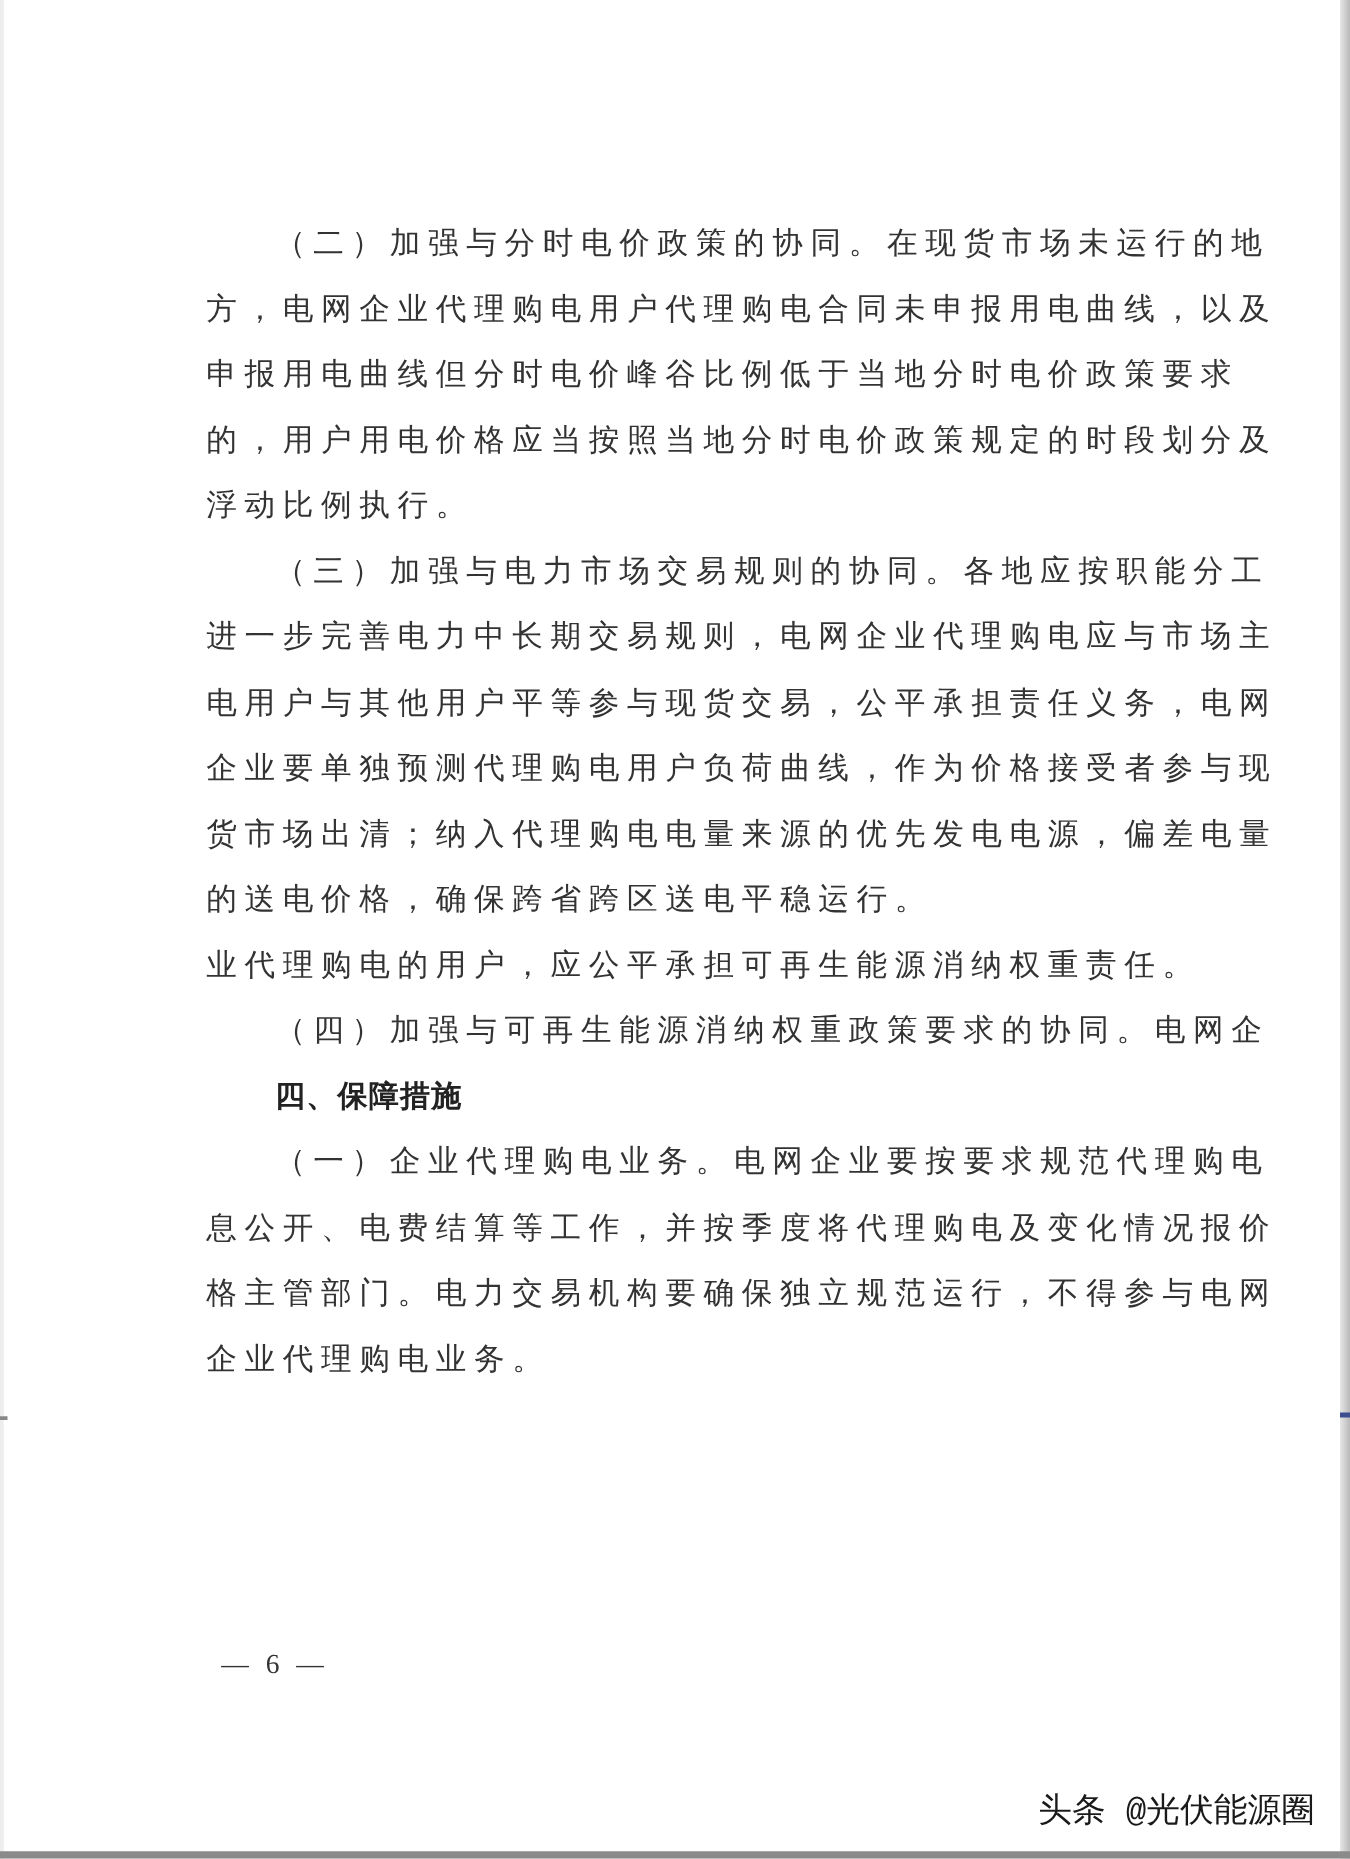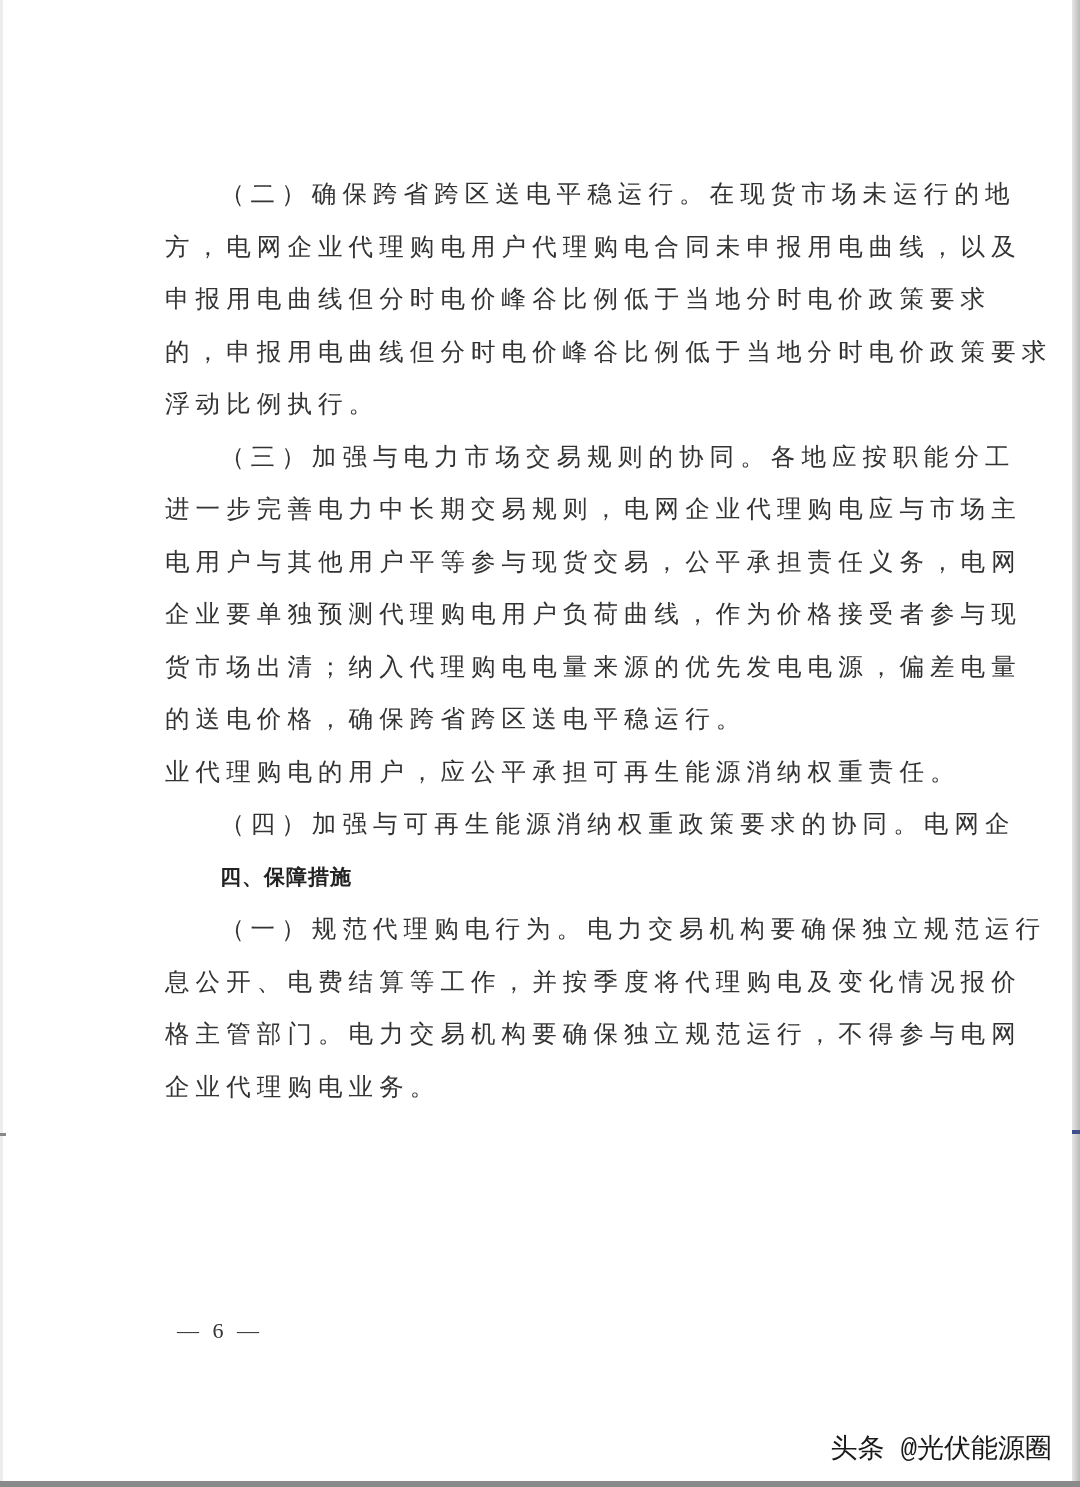--- a/index.html
+++ b/index.html
@@ -33,21 +33,21 @@
     position: absolute; left: 165px; top: 168px; width: 770px;
   }
   .line {
     height: 52.5px; line-height: 52.5px;
     font-size: 24.5px; letter-spacing: 6.1px; white-space: nowrap;
     color: #333;
   }
   .line.indent { padding-left: 55px; }
   .heading {
     height: 52.5px; line-height: 52.5px;
-    padding-left: 55px; font-size: 21px; font-weight: bold;
+    padding-left: 55px; font-size: 24px; font-weight: bold;
     font-family: "DejaVu Sans", "Liberation Sans", sans-serif; color: #222;
     letter-spacing: 1px;
   }
   .page-number {
     position: absolute; left: 177px; top: 1318px;
     font-size: 22px; color: #333; letter-spacing: 4px;
     font-family: "Liberation Serif", serif;
   }
   .watermark {
     position: absolute; right: 28px; top: 1430px;
@@ -61,45 +61,45 @@
 
 <div class="left-edge"></div>
 <div class="left-edge-mark"></div>
 <div class="right-edge"></div>
 <div class="right-edge-mark"></div>
 <div class="bottom-bar"></div>
 
 <div class="page">
 
   <div>
-    <div class="line indent">（二）确保跨省跨区送电平稳运行。在现货市场未运行的地</div>
+    <div class="line indent">（二）加强与分时电价政策的协同。在现货市场未运行的地</div>
     <div class="line">方，电网企业代理购电用户代理购电合同未申报用电曲线，以及</div>
     <div class="line">申报用电曲线但分时电价峰谷比例低于当地分时电价政策要求</div>
-    <div class="line">的，申报用电曲线但分时电价峰谷比例低于当地分时电价政策要求</div>
+    <div class="line">的，用户用电价格应当按照当地分时电价政策规定的时段划分及</div>
     <div class="line">浮动比例执行。</div>
   </div>
 
   <div>
     <div class="line indent">（三）加强与电力市场交易规则的协同。各地应按职能分工</div>
     <div class="line">进一步完善电力中长期交易规则，电网企业代理购电应与市场主</div>
     <div class="line">电用户与其他用户平等参与现货交易，公平承担责任义务，电网</div>
     <div class="line">企业要单独预测代理购电用户负荷曲线，作为价格接受者参与现</div>
     <div class="line">货市场出清；纳入代理购电电量来源的优先发电电源，偏差电量</div>
     <div class="line">的送电价格，确保跨省跨区送电平稳运行。</div>
   </div>
 
   <div>
     <div class="line">业代理购电的用户，应公平承担可再生能源消纳权重责任。</div>
     <div class="line indent">（四）加强与可再生能源消纳权重政策要求的协同。电网企</div>
   </div>
 
   <div class="heading">四、保障措施</div>
 
   <div>
-    <div class="line indent">（一）规范代理购电行为。电力交易机构要确保独立规范运行</div>
+    <div class="line indent">（一）企业代理购电业务。电网企业要按要求规范代理购电</div>
     <div class="line">息公开、电费结算等工作，并按季度将代理购电及变化情况报价</div>
     <div class="line">格主管部门。电力交易机构要确保独立规范运行，不得参与电网</div>
     <div class="line">企业代理购电业务。</div>
   </div>
 </div>
 
 <div class="page-number">— 6 —</div>
 
 <div class="watermark">头条 @光伏能源圈</div>
 

